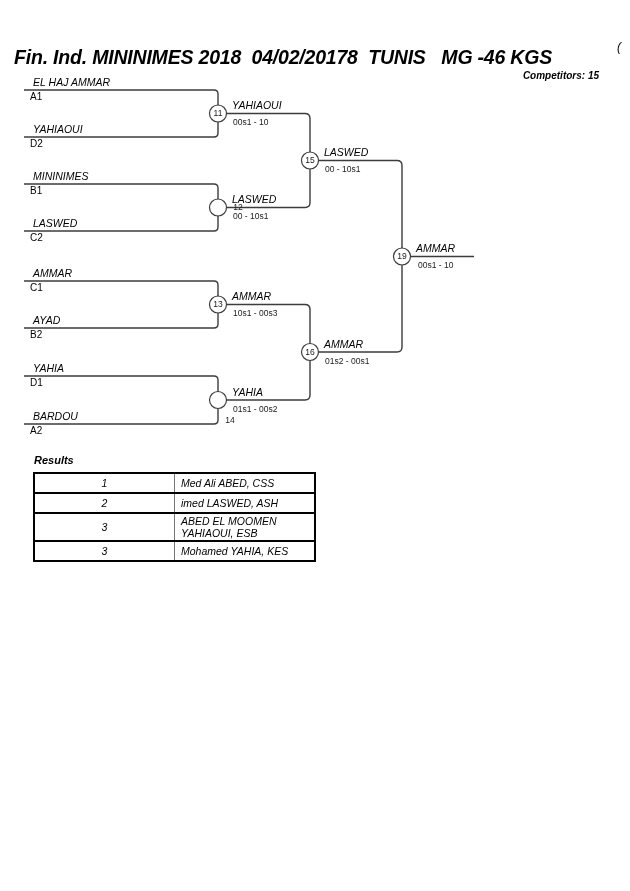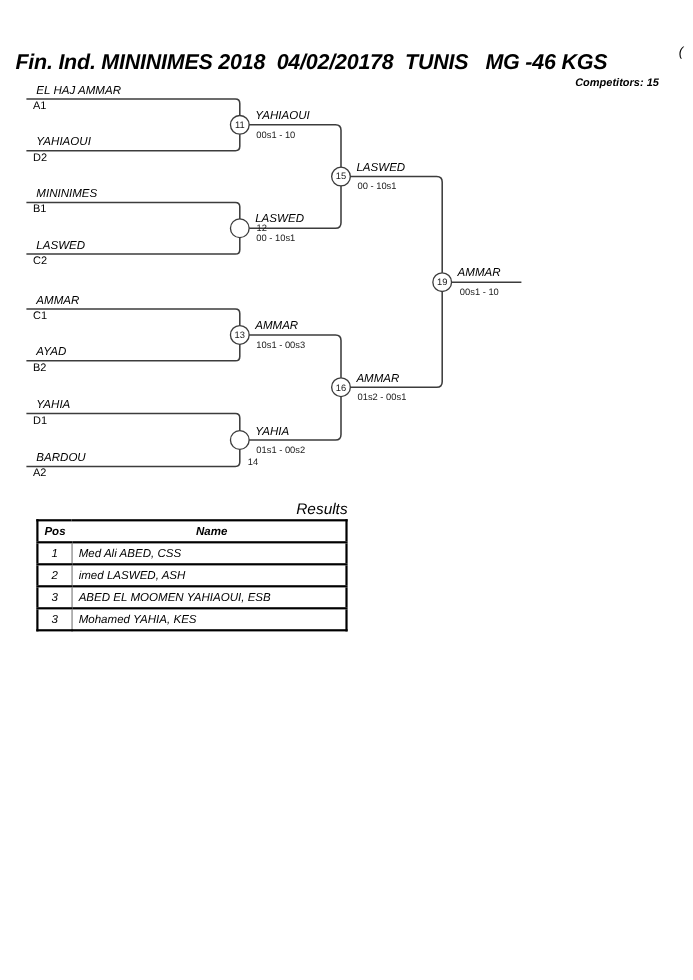--- a/index.html
+++ b/index.html
@@ -27,22 +27,22 @@
   
   .cname{font-size:10.5px;font-style:italic;white-space:nowrap;line-height:13px;}
   .seed{font-size:10px;white-space:nowrap;line-height:12px;}
   .score{font-size:8.5px;white-space:nowrap;line-height:10px;color:#1a1a1a;}
   .mnum{
     width:17px;height:32px;text-align:center;line-height:17px;
     font-size:8.5px;color:#1a1a1a;
   }
   
   .results-title{
-    left:34px;top:454px;width:282px;text-align:right;
-    font-size:14px;font-weight:normal;font-style:italic;
+    left:34px;top:454px;width:282px;text-align:left;
+    font-size:11px;font-weight:bold;font-style:italic;
   }
   table.results{
     position:absolute;left:33px;top:472px;width:283px;
     border-collapse:collapse;border:2.5px solid #000;
     table-layout:fixed;
   }
   table.results th, table.results td{
     font-size:10.5px;font-style:italic;height:16px;
     padding:1px 0 1px 0;
   }
@@ -137,24 +137,20 @@
 <div class="abs cname" style="left:324px;top:337.5px;">AMMAR</div>
 <div class="abs score" style="left:325px;top:355.5px;">01s2 - 00s1</div>
 
 <div class="abs cname" style="left:416px;top:242px;">AMMAR</div>
 <div class="abs score" style="left:418px;top:260px;">00s1 - 10</div>
 
 <div class="abs results-title">Results</div>
 
 <table class="results">
   <tbody>
-      <tr>
-    <th class="col-pos">Pos</th>
-    <th class="name">Name</th>
-  </tr>
   <tr>
     <td class="pos">1</td>
     <td class="name">Med Ali ABED, CSS</td>
   </tr>
   <tr>
     <td class="pos">2</td>
     <td class="name">imed LASWED, ASH</td>
   </tr>
   <tr>
     <td class="pos">3</td>

